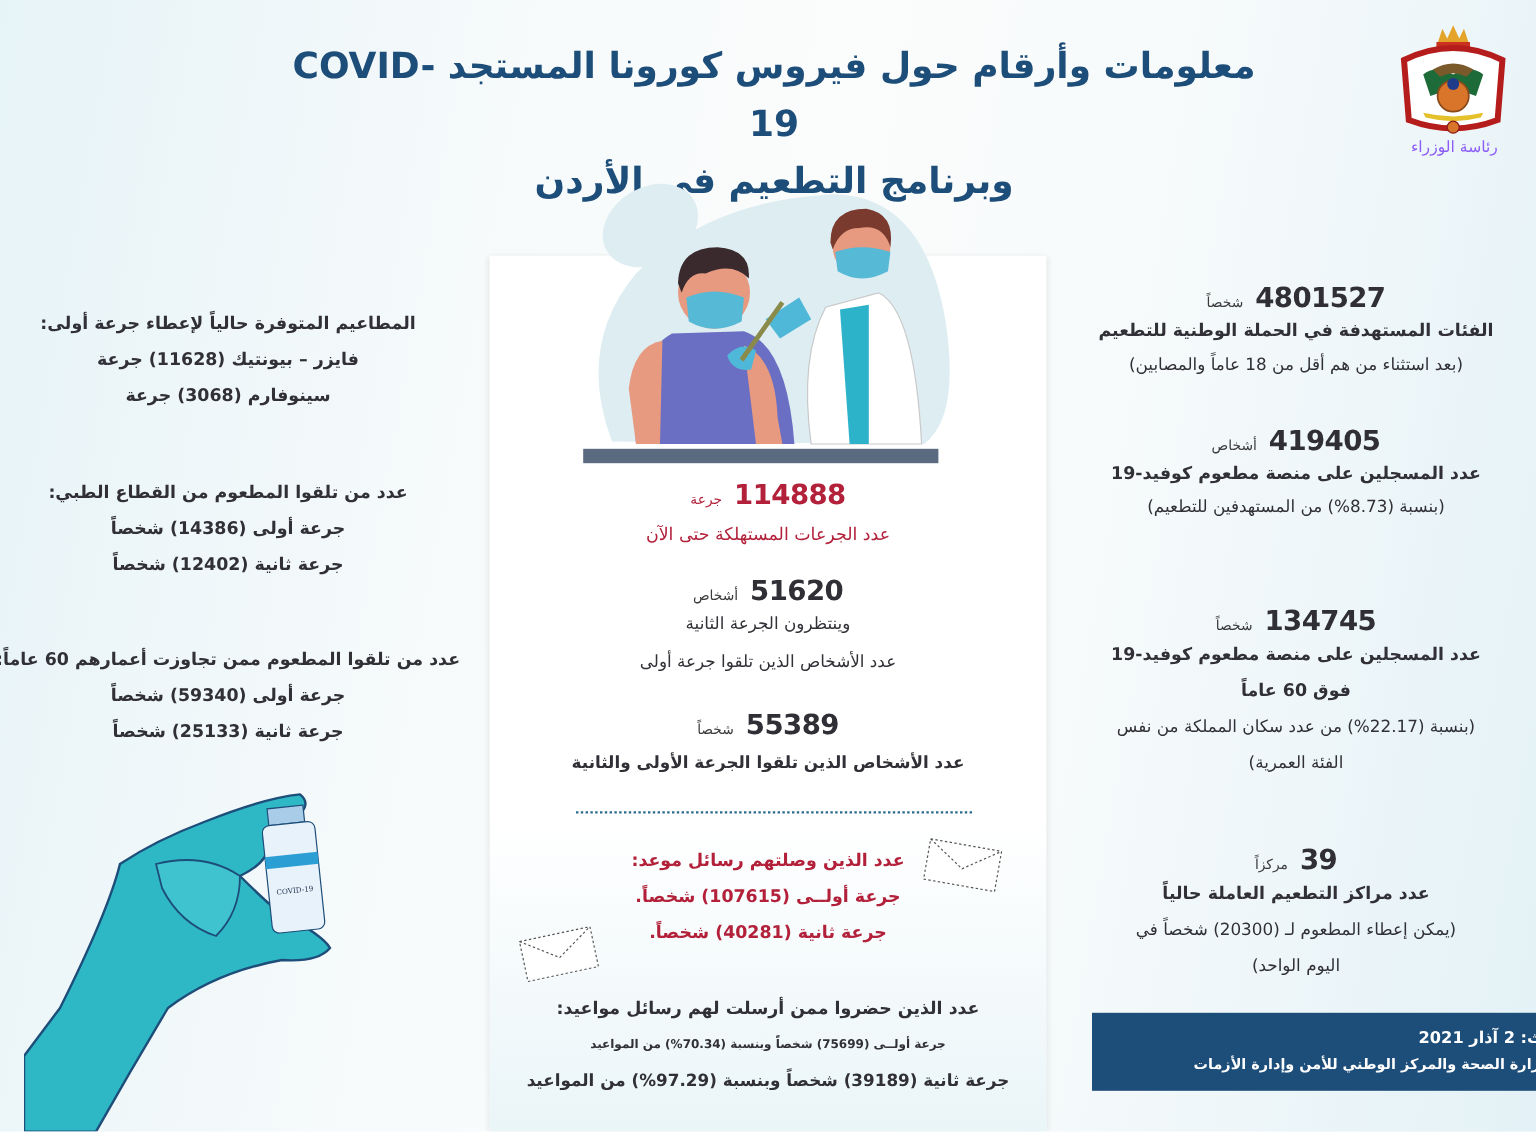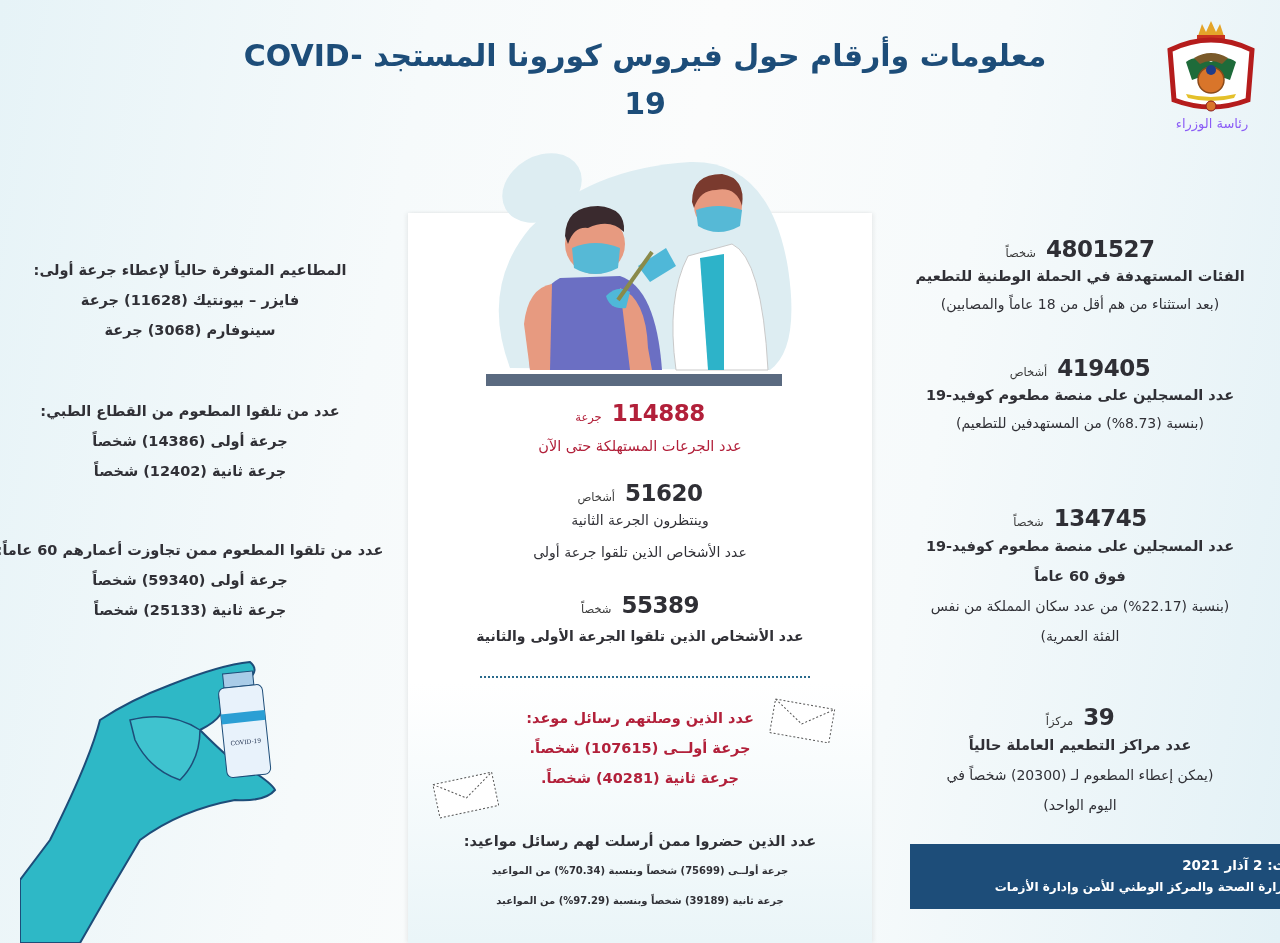--- a/index.html
+++ b/index.html
@@ -67,20 +67,21 @@
       padding: 10px 12px 0 12px;
     }
     .footer-box .updated { font-size: 13.5px; font-weight: bold; line-height: 22px; }
     .footer-box .source { font-size: 12px; font-weight: bold; line-height: 22px; }
   </style>
 </head>
 <body>
 
 <div class="title">
   <div class="rtl">معلومات وأرقام حول فيروس كورونا المستجد COVID-19</div>
+  <div class="rtl">وبرنامج التطعيم في الأردن</div>
 </div>
 
 <div class="emblem">
   <svg width="110" height="100" viewBox="0 0 110 100">
 
     <path d="M42 18 L46 6 L50 14 L55 3 L60 14 L64 6 L68 18 Z" fill="#e4a42a"></path>
     <rect x="41" y="17" width="28" height="5" fill="#c8321f"></rect>
 
     <path d="M14 32 Q55 12 96 32 L92 82 Q55 96 18 82 Z" fill="#ffffff" stroke="#b51c1c" stroke-width="5"></path>
 
@@ -174,21 +175,21 @@
 
 <div class="stat-block" style="left:408px; top:703px; width:464px;">
   <div class="stat-label red" style="line-height:30px;">عدد الذين وصلتهم رسائل موعد:</div>
   <div class="stat-label red" style="line-height:30px;">جرعة أولــى (107615) شخصاً.</div>
   <div class="stat-label red" style="line-height:30px;">جرعة ثانية (40281) شخصاً.</div>
 </div>
 
 <div class="stat-block" style="left:408px; top:826px; width:464px;">
   <div class="stat-label" style="line-height:30px;">عدد الذين حضروا ممن أرسلت لهم رسائل مواعيد:</div>
   <div class="stat-label" style="line-height:30px; font-size:10px;">جرعة أولــى (75699) شخصاً وبنسبة (70.34%) من المواعيد</div>
-  <div class="stat-label" style="line-height:30px; font-size:10px;">جرعة ثانية (39189) شخصاً وبنسبة (97.29%) من المواعيد</div>
+  <div class="stat-label" style="line-height:30px; font-size:14px;">جرعة ثانية (39189) شخصاً وبنسبة (97.29%) من المواعيد</div>
 </div>
 
 <div class="stat-block" style="left:880px; top:236px; width:400px;">
   <div class="stat-headline">
     <span class="stat-number">4801527</span>
     <span class="stat-unit">شخصاً</span>
   </div>
   <div class="stat-label">الفئات المستهدفة في الحملة الوطنية للتطعيم</div>
   <div class="stat-note">(بعد استثناء من هم أقل من 18 عاماً  والمصابين)</div>
 </div>

